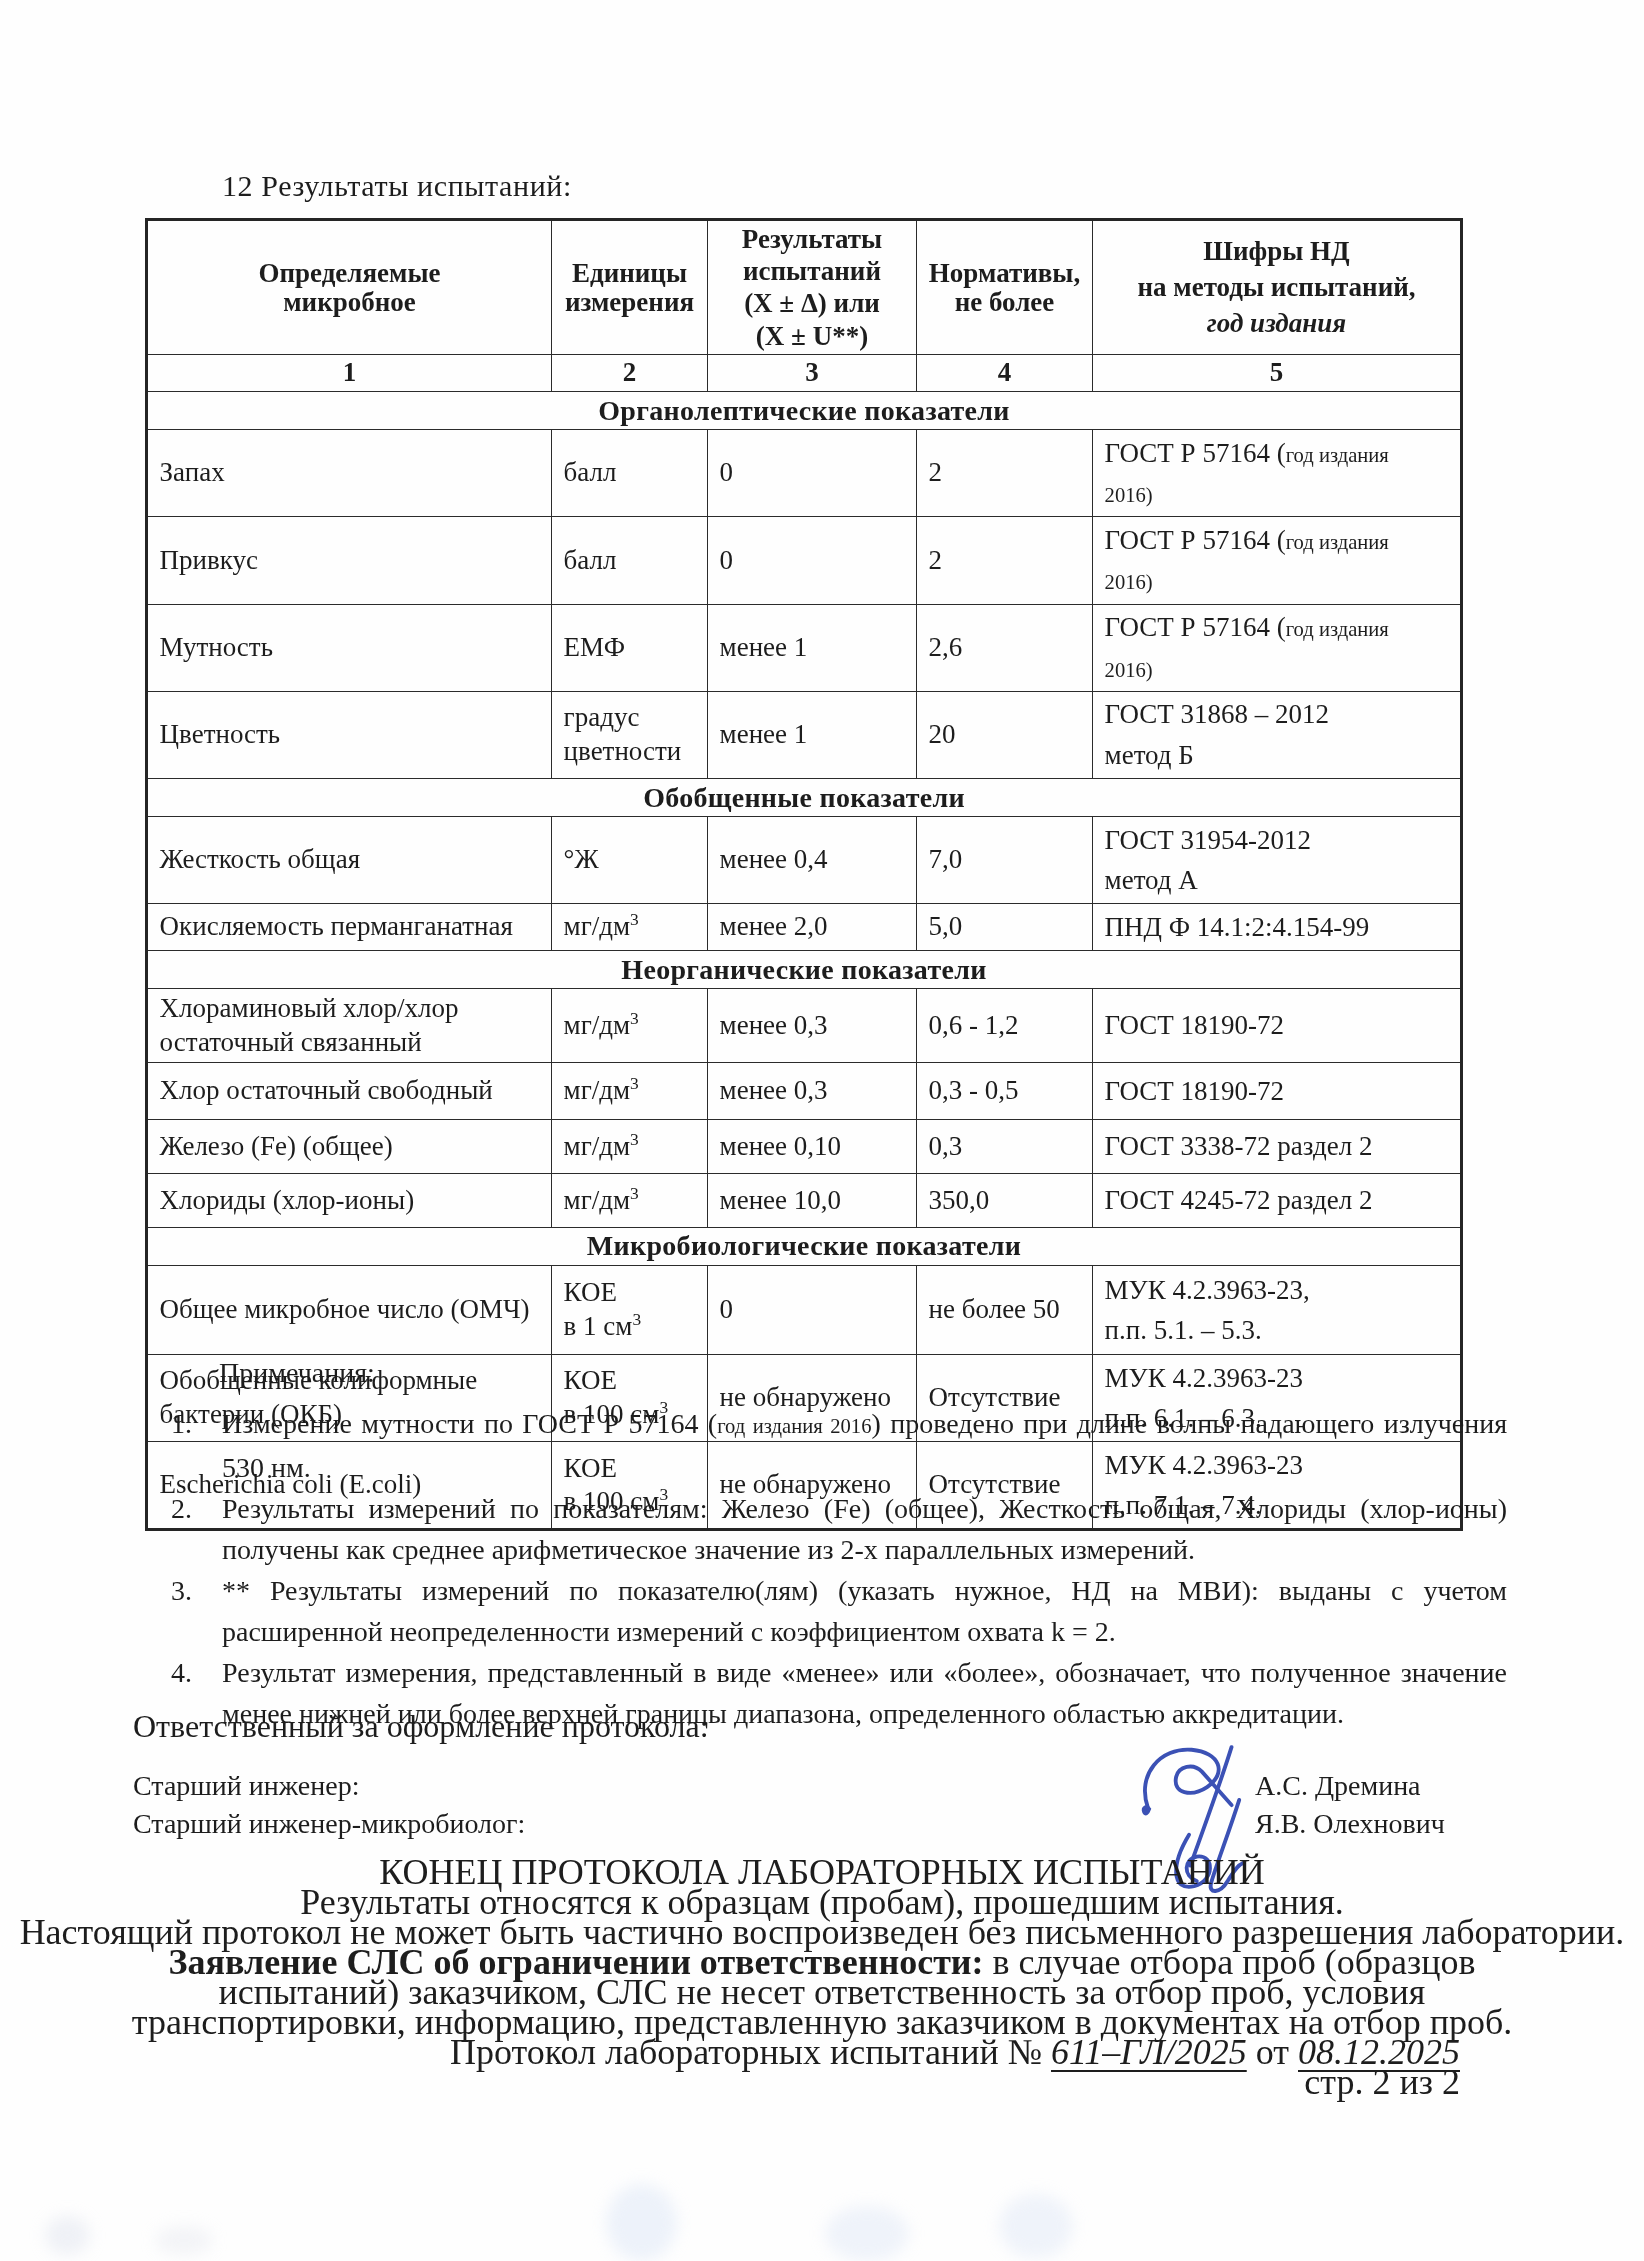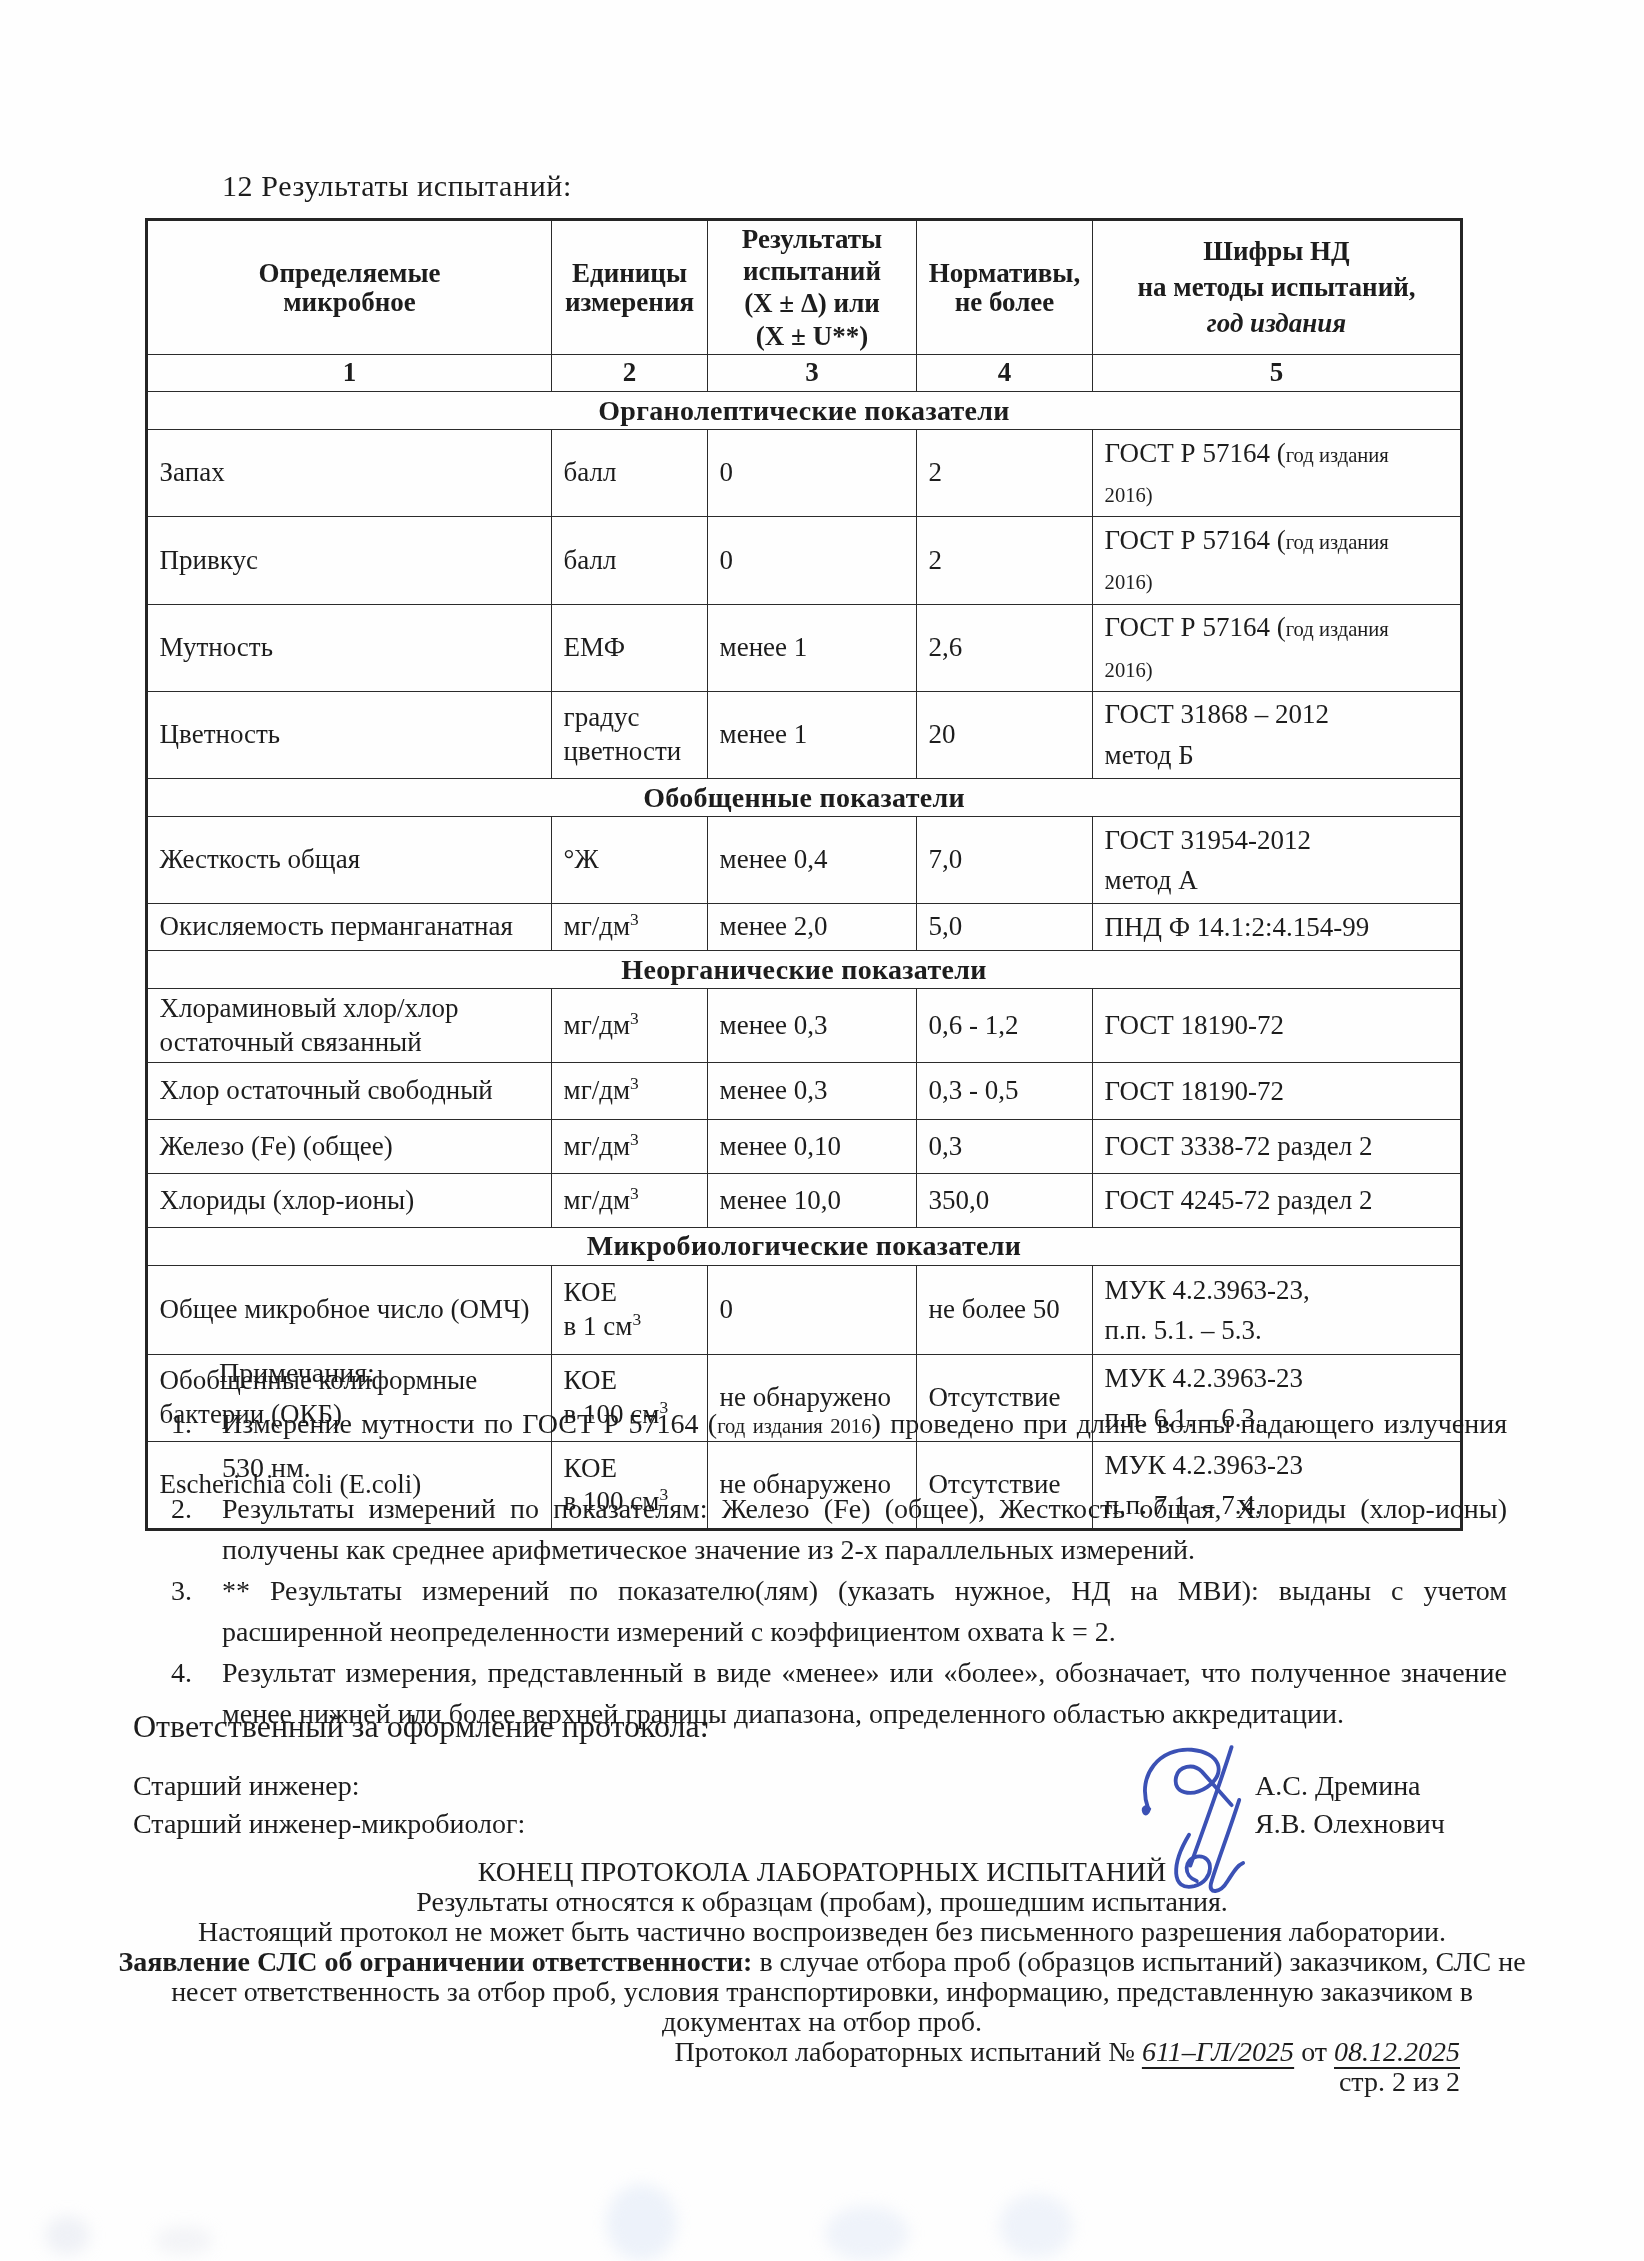--- a/index.html
+++ b/index.html
@@ -53,21 +53,21 @@
   .note .num{flex:none;width:51px;}
   .note .txt{flex:1;text-align:justify;}
   
   .responsible{position:absolute;left:133px;top:1708px;font-size:32px;}
   .sign-label-1{position:absolute;left:133px;top:1770px;font-size:28px;}
   .sign-label-2{position:absolute;left:133px;top:1808px;font-size:28px;}
   .sign-name-1{position:absolute;left:1255px;top:1770px;font-size:28px;}
   .sign-name-2{position:absolute;left:1255px;top:1808px;font-size:28px;}
   .signature{position:absolute;left:1135px;top:1738px;width:148px;height:158px;}
   
-  .footer{position:absolute;left:0;top:1857px;width:1644px;font-size:28px;line-height:30px;text-align:center;}
+  .footer{position:absolute;left:0;top:1857px;width:1644px;font-size:36px;line-height:30px;text-align:center;}
   .footer .disclaimer{width:1443px;margin:0 auto;}
   .footer .right-line{text-align:right;padding-right:184px;}
   b{font-weight:bold;}
   
   .smudge{position:absolute;border-radius:50%;filter:blur(7.7px);}
 </style>
 </head>
 <body>
 
 <div class="page">

